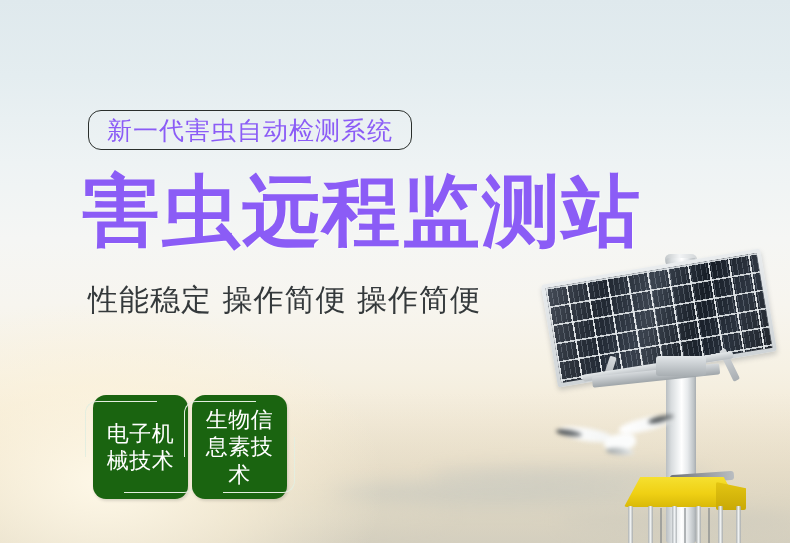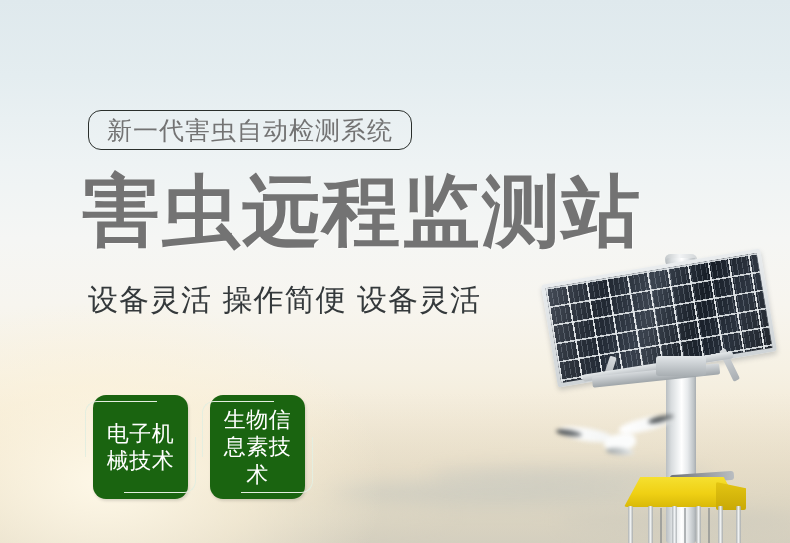--- a/index.html
+++ b/index.html
@@ -83,34 +83,34 @@
     padding: 0 18px;
     display: flex;
     align-items: center;
     border: 1.6px solid #2a2f2c;
     border-radius: 13px;
     box-sizing: border-box;
   }
   .eyebrow span {
     font-size: 25px;
     line-height: 1;
-    color: #737373;
+    color: #8b5cf6;
     letter-spacing: 1px;
     white-space: nowrap;
     font-family: "DejaVu Sans", "Liberation Sans", sans-serif;
   }
 
   .headline {
     position: absolute;
     left: 82px;
     top: 172px;
     font-size: 78px;
     line-height: 1;
     font-weight: bold;
-    color: #737373;
+    color: #8b5cf6;
     letter-spacing: 2px;
     white-space: nowrap;
     text-shadow: 1px 1px 0 rgba(255,255,255,0.55);
     font-family: "DejaVu Sans", "Liberation Sans", sans-serif;
   }
 
   .subhead {
     position: absolute;
     left: 88px;
     top: 285px;
@@ -121,21 +121,21 @@
     white-space: nowrap;
     font-family: "DejaVu Sans", "Liberation Sans", sans-serif;
   }
 
   
   .badges {
     position: absolute;
     left: 93px;
     top: 395px;
     display: flex;
-    gap: 22px;
+    gap: 4px;
   }
   .badge {
     position: relative;
     width: 95px;
     height: 104px;
     background: #1a6410;
     border-radius: 13px;
     box-shadow: 1px 2px 3px rgba(0,0,0,0.13);
   }
   .badge .brk {
@@ -439,21 +439,21 @@
     <div class="bird-body"></div>
     <div class="tail"></div>
   </div>
 
   <div class="eyebrow">
     <span>新一代害虫自动检测系统</span>
   </div>
 
   <div class="headline">害虫远程监测站</div>
 
-  <div class="subhead">设备灵活 操作简便 设备灵活</div>
+  <div class="subhead">性能稳定 操作简便 操作简便</div>
 
   <div class="badges">
     <div class="badge">
       <span class="brk brk-tl"></span>
       <span class="brk brk-br"></span>
       <span class="badge-label">电子机械技术</span>
     </div>
     <div class="badge">
       <span class="brk brk-tl"></span>
       <span class="brk brk-br"></span>

